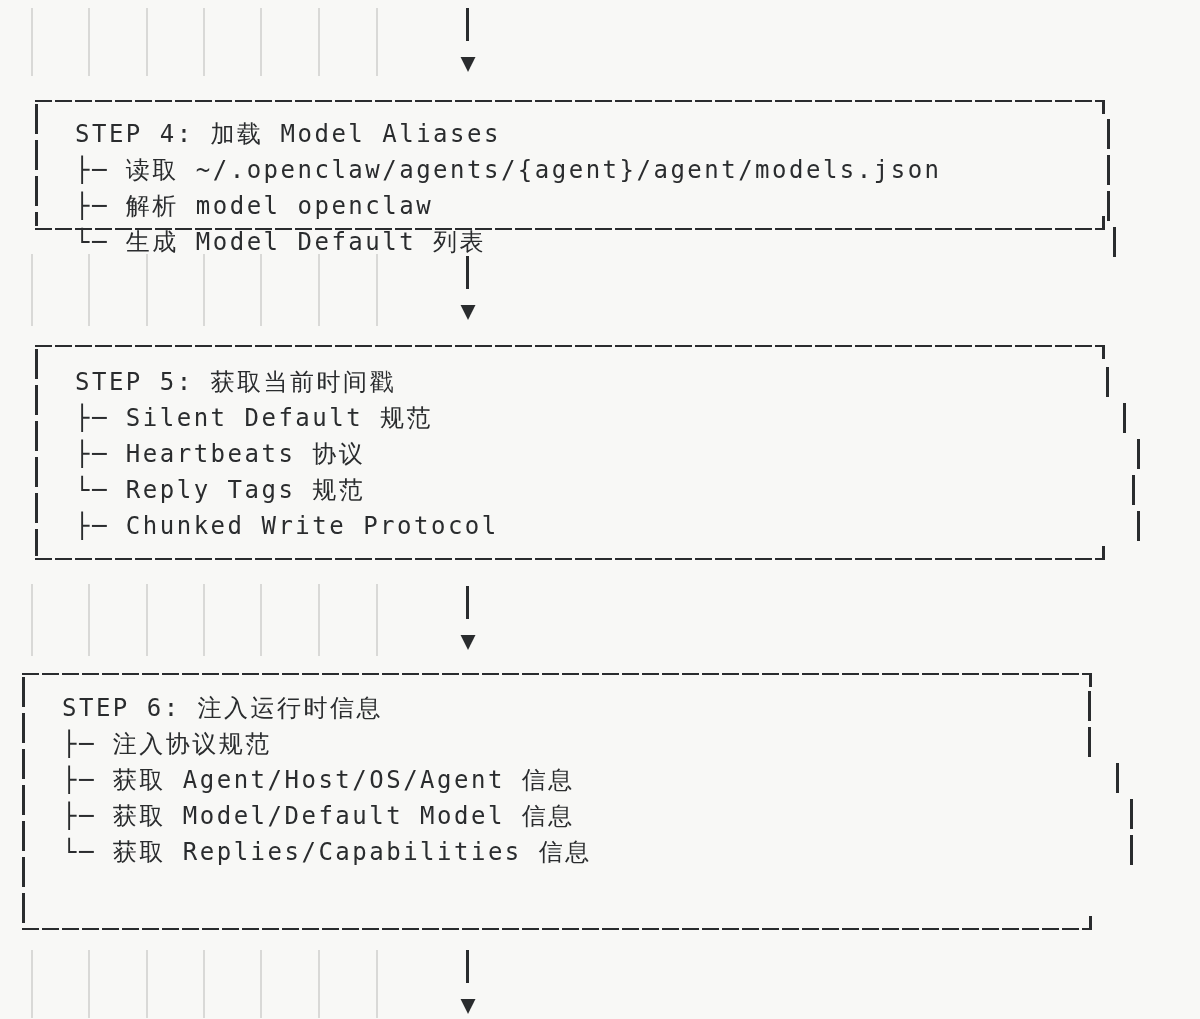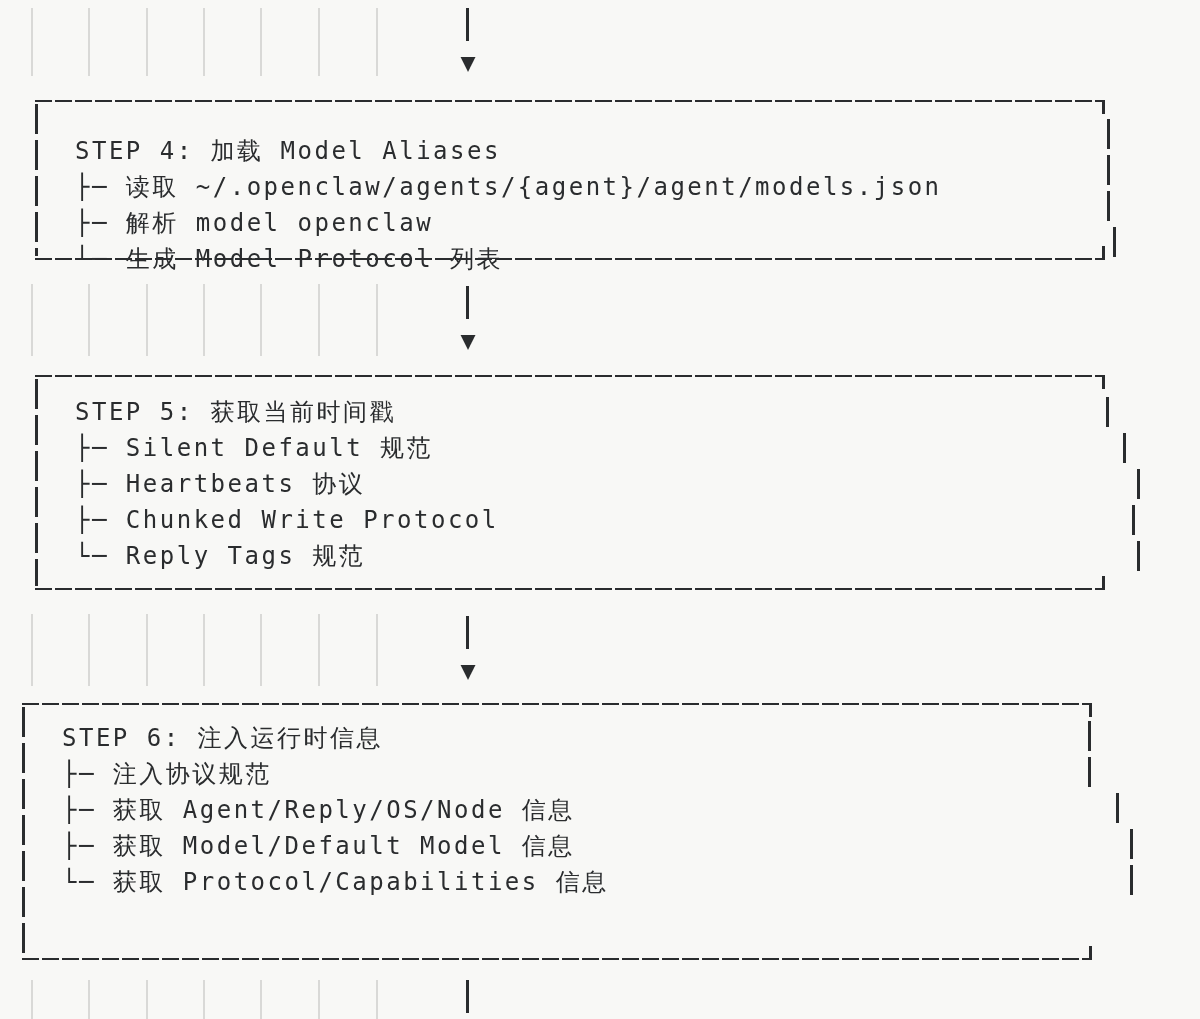--- a/index.html
+++ b/index.html
@@ -40,21 +40,21 @@
     position:relative;margin-left:35px;width:1070px;box-sizing:border-box;
     background-image:
       repeating-linear-gradient(90deg,var(--ink) 0 17px,transparent 17px 20px),
       repeating-linear-gradient(90deg,var(--ink) 0 17px,transparent 17px 20px),
       repeating-linear-gradient(180deg,var(--ink) 0 30px,transparent 30px 36px);
     background-size:100% 2px,100% 2px,3px calc(100% - 8px);
     background-position:0 0,0 100%,0 4px;
     background-repeat:no-repeat;
     padding-left:40px;
   }
-  #box-1{height:160px;padding-top:33px;}
+  #box-1{height:130px;padding-top:16px;}
   #box-2{height:215px;padding-top:19px;}
   #box-3{height:257px;padding-top:17px;margin-left:22px;}
   .row{height:36px;line-height:36px;font-size:24px;letter-spacing:2.5px;white-space:pre;}
   
   .rd{position:absolute;width:3px;height:30px;background:var(--ink);}
   .stub{position:absolute;right:0;width:3px;height:12px;background:var(--ink);}
   .stub.tr{top:2px;}
   .stub.br{bottom:2px;}
 </style>
 </head>
@@ -71,21 +71,21 @@
     <i class="gl" style="left:318px"></i>
     <i class="gl" style="left:376px"></i>
     <span class="cline"></span>
     <span class="arrow">▼</span>
   </section>
 
   <section class="box" id="box-1">
     <div class="row title">STEP 4: 加载 Model Aliases</div>
     <div class="row item">├─ 读取 ~/.openclaw/agents/{agent}/agent/models.json</div>
     <div class="row item">├─ 解析 model openclaw</div>
-    <div class="row item">└─ 生成 Model Protocol 列表</div>
+    <div class="row item">└─ 生成 Model Default 列表</div>
     <i class="stub tr"></i>
     <i class="stub br"></i>
     <i class="rd" style="left:1072px;top:19px"></i>
     <i class="rd" style="left:1072px;top:55px"></i>
     <i class="rd" style="left:1072px;top:91px"></i>
     <i class="rd" style="left:1078px;top:127px"></i>
   </section>
 
   <section class="connector c-mid1">
     <i class="gl" style="left:31px"></i>
@@ -96,22 +96,22 @@
     <i class="gl" style="left:318px"></i>
     <i class="gl" style="left:376px"></i>
     <span class="cline"></span>
     <span class="arrow">▼</span>
   </section>
 
   <section class="box" id="box-2">
     <div class="row title">STEP 5: 获取当前时间戳</div>
     <div class="row item">├─ Silent Default 规范</div>
     <div class="row item">├─ Heartbeats 协议</div>
+    <div class="row item">└─ Reply Tags 规范</div>
     <div class="row item">├─ Chunked Write Protocol</div>
-    <div class="row item">└─ Reply Tags 规范</div>
     <i class="stub tr"></i>
     <i class="stub br"></i>
     <i class="rd" style="left:1071px;top:22px"></i>
     <i class="rd" style="left:1088px;top:58px"></i>
     <i class="rd" style="left:1102px;top:94px"></i>
     <i class="rd" style="left:1097px;top:130px"></i>
     <i class="rd" style="left:1102px;top:166px"></i>
   </section>
 
   <section class="connector c-mid2">
@@ -122,23 +122,23 @@
     <i class="gl" style="left:260px"></i>
     <i class="gl" style="left:318px"></i>
     <i class="gl" style="left:376px"></i>
     <span class="cline"></span>
     <span class="arrow">▼</span>
   </section>
 
   <section class="box" id="box-3">
     <div class="row title">STEP 6: 注入运行时信息</div>
     <div class="row item">├─ 注入协议规范</div>
-    <div class="row item">├─ 获取 Agent/Reply/OS/Node 信息</div>
+    <div class="row item">├─ 获取 Agent/Host/OS/Agent 信息</div>
     <div class="row item">├─ 获取 Model/Default Model 信息</div>
-    <div class="row item">└─ 获取 Protocol/Capabilities 信息</div>
+    <div class="row item">└─ 获取 Replies/Capabilities 信息</div>
     <i class="stub tr"></i>
     <i class="stub br"></i>
     <i class="rd" style="left:1066px;top:18px"></i>
     <i class="rd" style="left:1066px;top:54px"></i>
     <i class="rd" style="left:1094px;top:90px"></i>
     <i class="rd" style="left:1108px;top:126px"></i>
     <i class="rd" style="left:1108px;top:162px"></i>
   </section>
 
   <section class="connector c-last">

